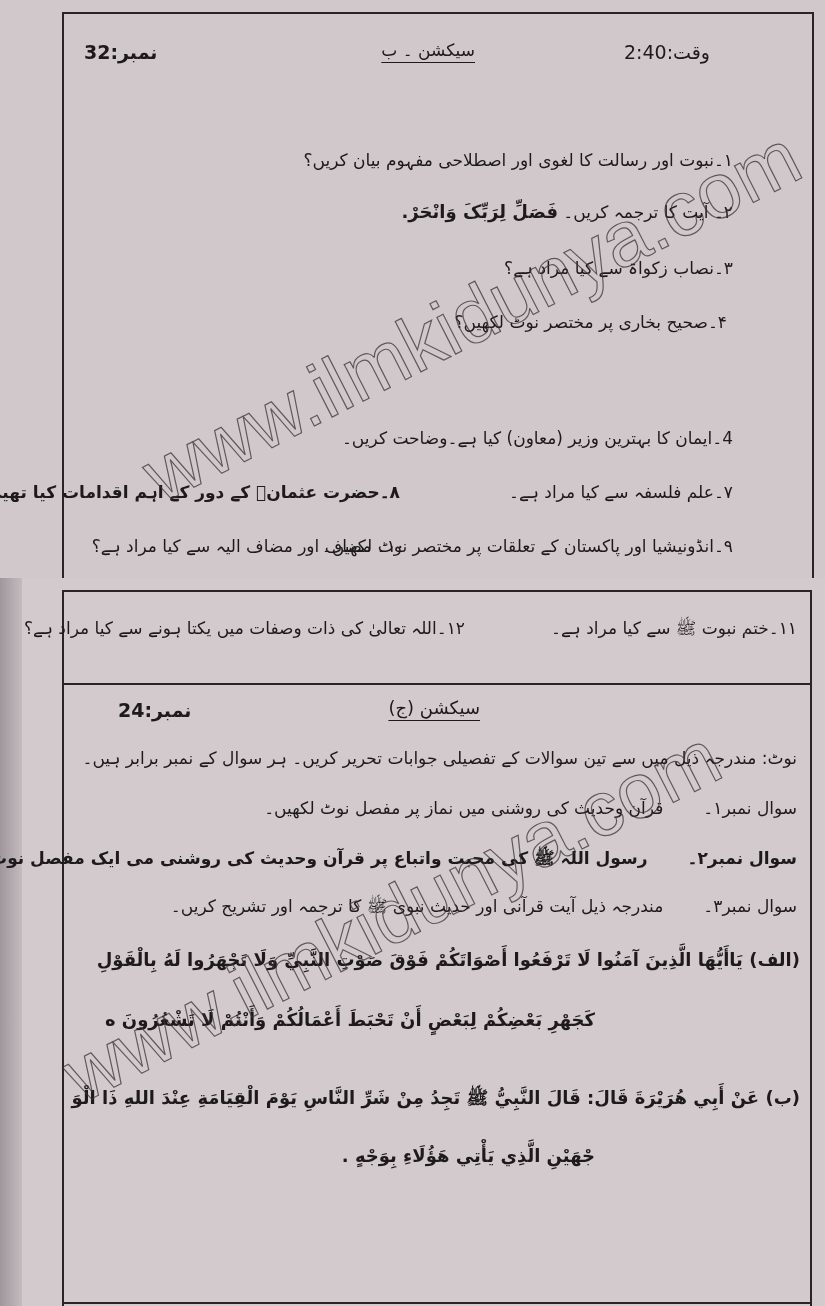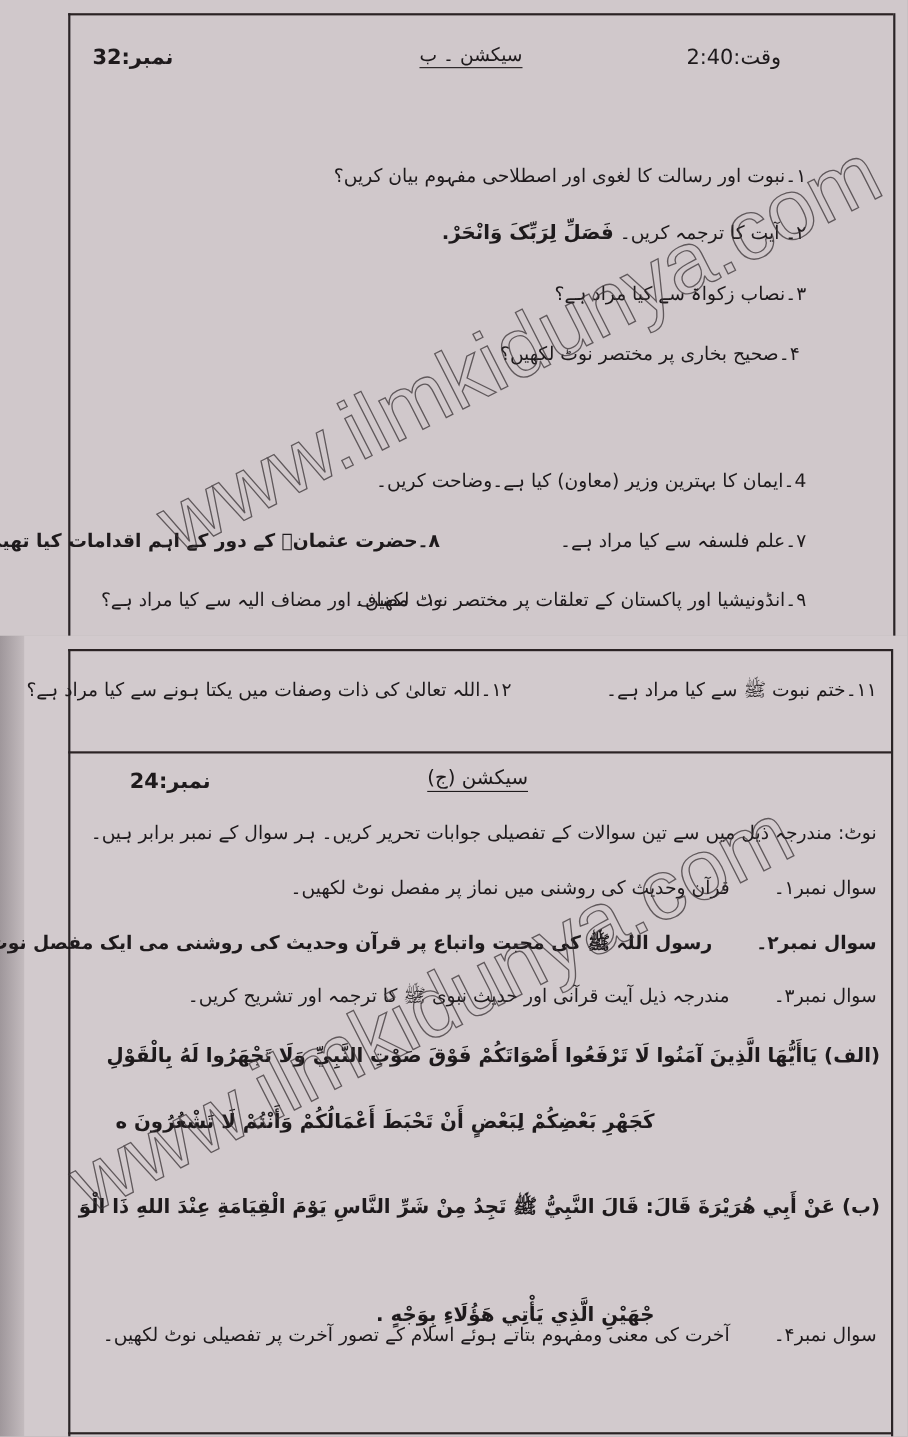--- a/index.html
+++ b/index.html
@@ -88,23 +88,20 @@
   <div class="t arabic" style="right:25px; top:370px;">
     <span>(الف)</span>
     <span>يَاأَيُّهَا الَّذِينَ آمَنُوا لَا تَرْفَعُوا أَصْوَاتَكُمْ فَوْقَ صَوْتِ النَّبِيِّ وَلَا تَجْهَرُوا لَهُ بِالْقَوْلِ</span>
   </div>
   <div class="t arabic" style="right:230px; top:430px;text-align:right;">كَجَهْرِ بَعْضِكُمْ لِبَعْضٍ أَنْ تَحْبَطَ أَعْمَالُكُمْ وَأَنْتُمْ لَا تَشْعُرُونَ ه</div>
 
   <div class="t arabic" style="right:25px; top:508px;">
     <span>(ب)</span>
     <span>عَنْ أَبِي هُرَيْرَةَ قَالَ: قَالَ النَّبِيُّ ﷺ تَجِدُ مِنْ شَرِّ النَّاسِ يَوْمَ الْقِيَامَةِ عِنْدَ اللهِ ذَا الْوَ</span>
   </div>
-  <div class="t arabic" style="right:230px; top:566px;margin-top:40px;">جْهَيْنِ الَّذِي يَأْتِي هَؤُلَاءِ بِوَجْهٍ .</div>
+  <div class="t arabic" style="right:230px; top:566px;">جْهَيْنِ الَّذِي يَأْتِي هَؤُلَاءِ بِوَجْهٍ .</div>
 
-  <div class="t" style="right:28px; top:624px;">
-    <span class="label-inline">سوال نمبر۴۔</span><span>آخرت کی معنی ومفہوم بتاتے ہوئے اسلام کے تصور آخرت پر تفصیلی نوٹ لکھیں۔</span>
-  </div>
 
   <div class="hline" style="left:62px; top:724px; width:748px;"></div>
 </div>
 
 <div class="watermark" style="left:170px; top:430px; transform:rotate(-27deg);">www.ilmkidunya.com</div>
 <div class="watermark" style="left:90px; top:1030px; transform:rotate(-27deg);">www.ilmkidunya.com</div>
 
 </body></html>

